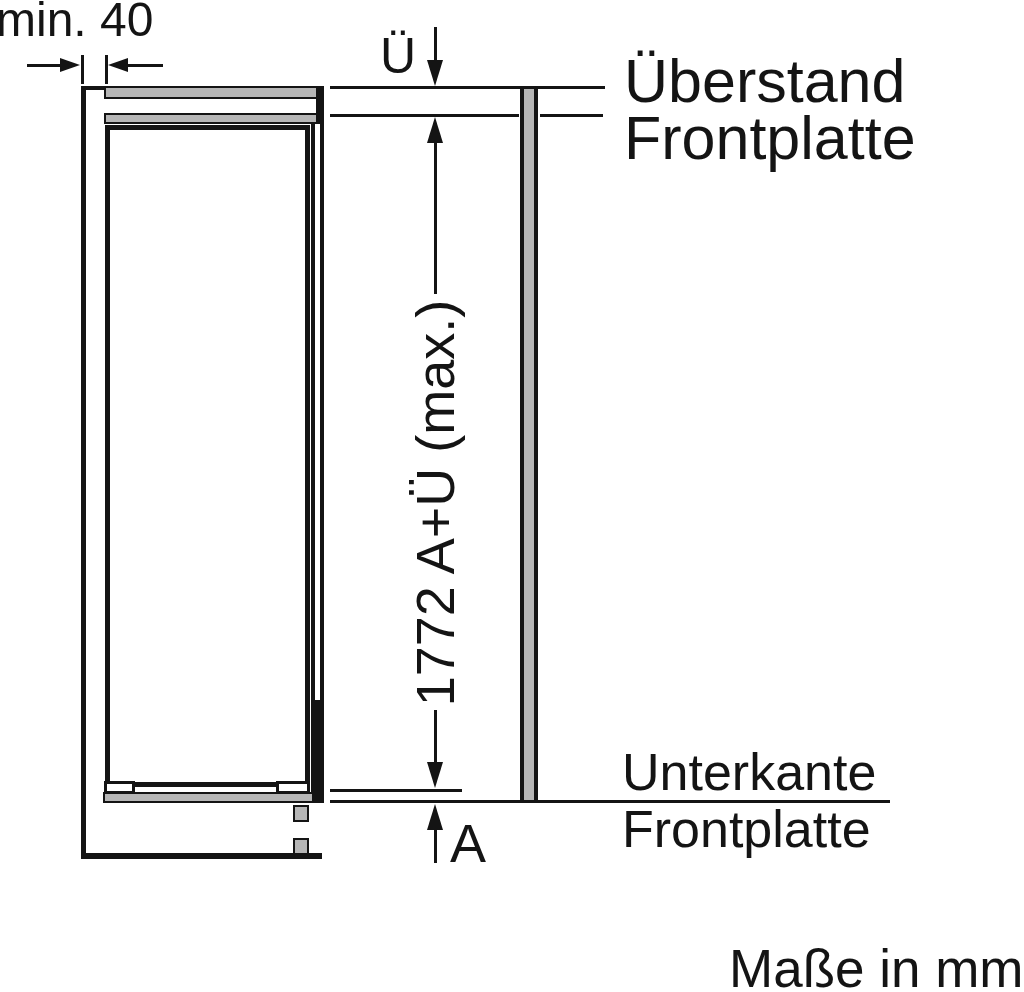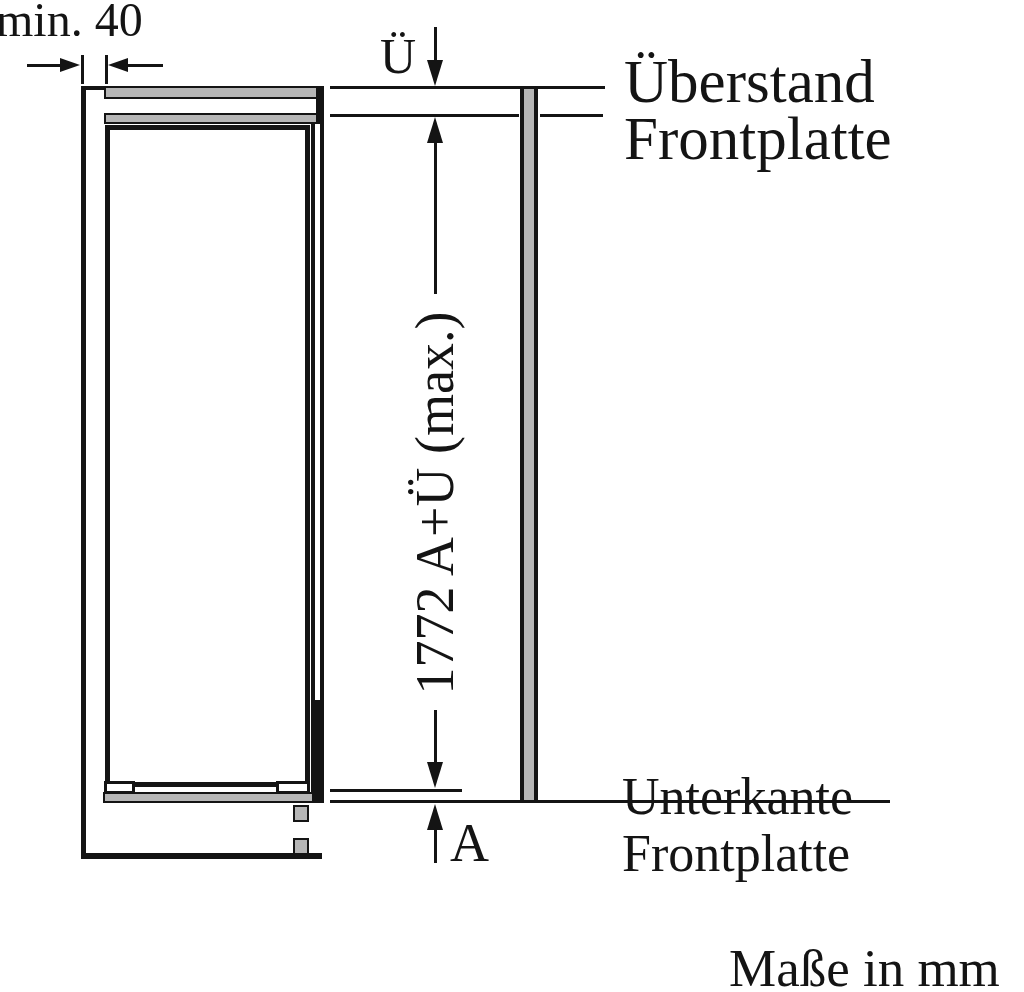--- a/index.html
+++ b/index.html
@@ -1,20 +1,20 @@
 <!DOCTYPE html>
 <html><head>
 <meta charset="utf-8">
 <style>
   html,body{margin:0;padding:0;}
   .diagram{
     position:relative;
     width:1024px;height:992px;
     background:var(--bg,#fff);
-    font-family:Liberation Serif, serif;
+    font-family:Liberation Sans, sans-serif;
     color:var(--line,#141414);
     overflow:hidden;
   }
   .abs{position:absolute;box-sizing:border-box;}
   .ink{background:var(--line,#141414);}
   .label{position:absolute;white-space:nowrap;color:var(--line,#141414);}
   
   .tri{position:absolute;width:0;height:0;border-style:solid;border-color:transparent;}
   .tri-up{border-left-width:8.5px;border-right-width:8.5px;border-top-width:0;
           border-bottom:26px solid var(--line,#141414);}
@@ -84,19 +84,19 @@
 
   <div class="tri tri-up" style="left:426.5px;top:803.5px;"></div>
   <div class="abs ink" style="left:433.5px;top:829px;width:3px;height:34px;"></div>
   <div class="label" style="left:450px;top:812px;font-size:54px;">A</div>
 
   <div class="label" style="left:624px;top:53px;font-size:61px;line-height:57px;">
     <span style="display:block;">Überstand</span>
     <span style="display:block;">Frontplatte</span>
   </div>
   <div class="label" style="left:622px;top:744px;font-size:52px;line-height:57px;">
-    <span style="display:block;margin-top:24px;">Unterkante</span>
+    <span style="display:block;">Unterkante</span>
     <span style="display:block;">Frontplatte</span>
   </div>
 
   <div class="label" style="left:729px;top:938px;font-size:53px;">Maße in mm</div>
 
 </div>
 
 </body></html>

